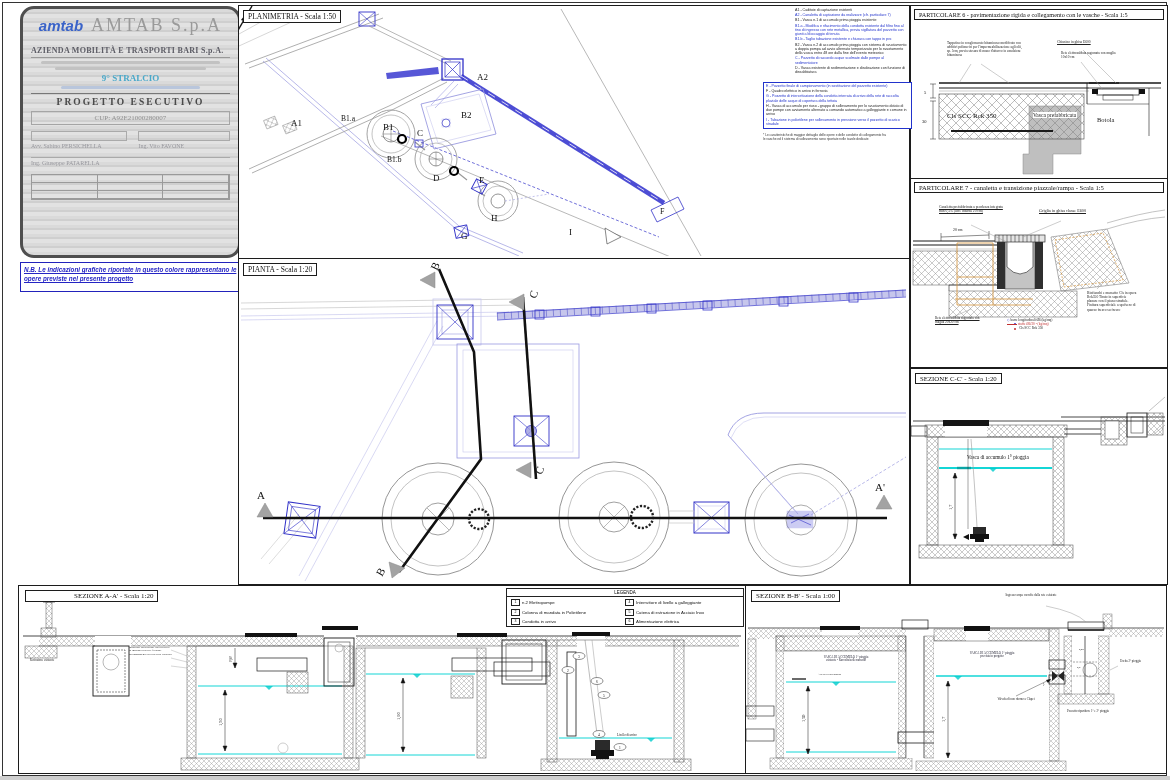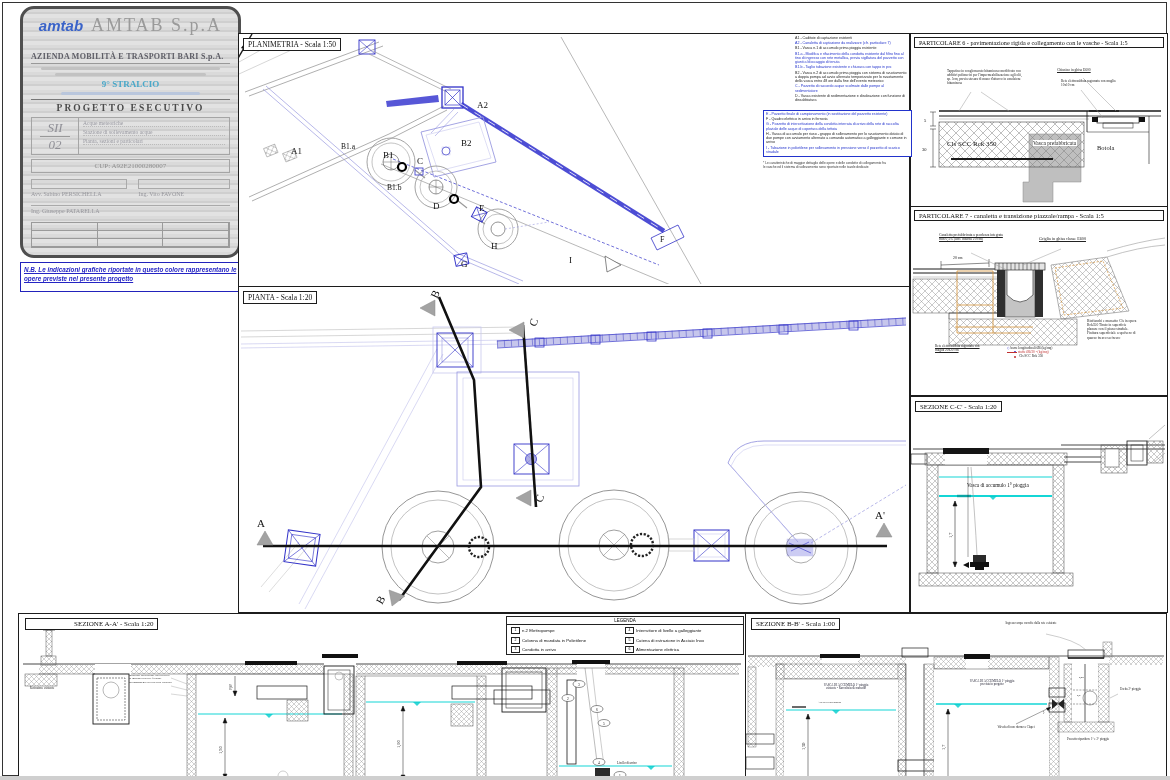--- a/index.html
+++ b/index.html
@@ -1,30 +1,30 @@
 <!DOCTYPE html>
 <html><head>
 <meta charset="utf-8">
 <style>
   html,body{margin:0;padding:0;background:#bdbdbd;font-family:"Liberation Serif",serif;}
   #page{position:relative;width:1170px;height:780px;background:#fff;overflow:hidden;}
   #sheet{position:absolute;left:2px;top:2px;width:1163px;height:772px;border:1px solid #333;background:#fff;}
   #bottomstrip{position:absolute;left:0;top:776px;width:1170px;height:4px;background:#cfcfcf;}
-  .panel{position:absolute;background:#fff;border:1px solid #1c1c1c;margin-top:28px;}
+  .panel{position:absolute;background:#fff;border:1px solid #1c1c1c;}
   .panel svg{position:absolute;left:0;top:0;}
   .ptitle{position:absolute;border:1px solid #1c1c1c;background:#fff;font-size:7.5px;padding:1px 4px;white-space:nowrap;z-index:5;color:#111;}
   .ov{position:absolute;z-index:4;color:#222;line-height:1.15;}
   
   #tblock{position:absolute;left:20px;top:6px;width:215px;height:246px;border:3px solid #4f4f4f;border-radius:14px;
     background:repeating-linear-gradient(180deg,#dadada 0 3px,#cfcfcf 3px 5px,#e2e2e2 5px 9px);overflow:hidden;}
   #tblock .in{position:absolute;left:8px;top:6px;right:8px;bottom:6px;filter:blur(0.35px);}
   .tb-row{text-align:center;color:#8a8a8a;}
   .tb-logo{color:#3a63c8;font-weight:bold;font-style:italic;font-size:15px;font-family:"Liberation Sans",sans-serif;display:inline-block;margin-right:8px;}
   .tb-big{color:#9a9a9a;font-size:18px;letter-spacing:2px;display:inline-block;}
-  .tb-co{color:#5d5d66;font-weight:bold;font-size:8px;border-bottom:1px solid #999;padding-bottom:2px;margin-top:16px;letter-spacing:.3px;}
+  .tb-co{color:#5d5d66;font-weight:bold;font-size:8px;border-bottom:1px solid #999;padding-bottom:2px;margin-top:10px;letter-spacing:.3px;}
   .bar{height:3px;background:#c2c2c2;margin:3px 10px;border-radius:2px;}
   .tb-stralcio{color:#49a8c9;font-weight:bold;font-size:9px;margin-top:3px;}
   .tb-eseguito{color:#4a4a4a;font-weight:bold;font-size:9.5px;letter-spacing:2px;border-top:1.5px solid #777;margin-top:4px;padding-top:3px;}
   .tb-grid{display:flex;margin-top:4px;border:1px solid #a5a5a5;}
   .tb-code{width:46px;border-right:1px solid #a5a5a5;color:#8f8f96;font-style:italic;font-size:13px;text-align:center;line-height:1;padding:3px 0;}
   .tb-code .cd2{border-top:1px solid #999;margin:2px 8px 0;padding-top:1px;}
   .tb-desc{flex:1;font-size:5.5px;color:#9a9aa2;padding:2px 4px;text-align:left;}
   .tb-desc div{margin-bottom:2px;border-bottom:1px dotted #bbb;}
   .tb-cup{border:1px solid #a5a5a5;margin-top:4px;color:#8f8f8f;font-size:7px;text-align:center;padding:2px;}
   .tb-names{display:flex;justify-content:space-between;margin-top:6px;font-size:6px;color:#97979d;}
@@ -72,31 +72,20 @@
 
   <div id="tblock">
     <div class="in">
       <div class="tb-row"><span class="tb-logo">amtab</span><span class="tb-big">AMTAB S.p.A</span></div>
       <div class="tb-co">AZIENDA MOBILITÀ E TRASPORTI BARI S.p.A.</div>
       <div class="bar"></div>
         <div class="bar" style="margin:3px 24px;"></div>
       <div class="tb-row tb-stralcio">9° STRALCIO</div>
       <div class="bar" style="background:#b9c6dc;margin:3px 30px;"></div>
       <div class="tb-row tb-eseguito">PROGETTO ESECUTIVO</div>
-      <div class="tb-grid">
-        <div class="tb-code">
-          <div>SII</div>
-          <div class="cd2">02</div>
-        </div>
-        <div class="tb-desc">
-          <div>Acque meteoriche</div>
-          <div>Stazione di sollevamento acque</div>
-          <div>Pianta, sezioni e particolari</div>
-        </div>
-      </div>
       <div class="tb-cup">CUP: A92E21000280007</div>
       <div class="tb-names">
         <div style="width:48%;"><div class="tb-nbox"></div><span>Avv. Sabino PERSICHELLA</span></div>
         <div style="width:46%;"><div class="tb-nbox"></div><span>Ing. Vito FAVONE</span></div>
       </div>
       <div class="tb-n3">Ing. Giuseppe PATARELLA</div>
       <div class="tb-table">
           <div></div>
           <div></div>
           <div></div>

